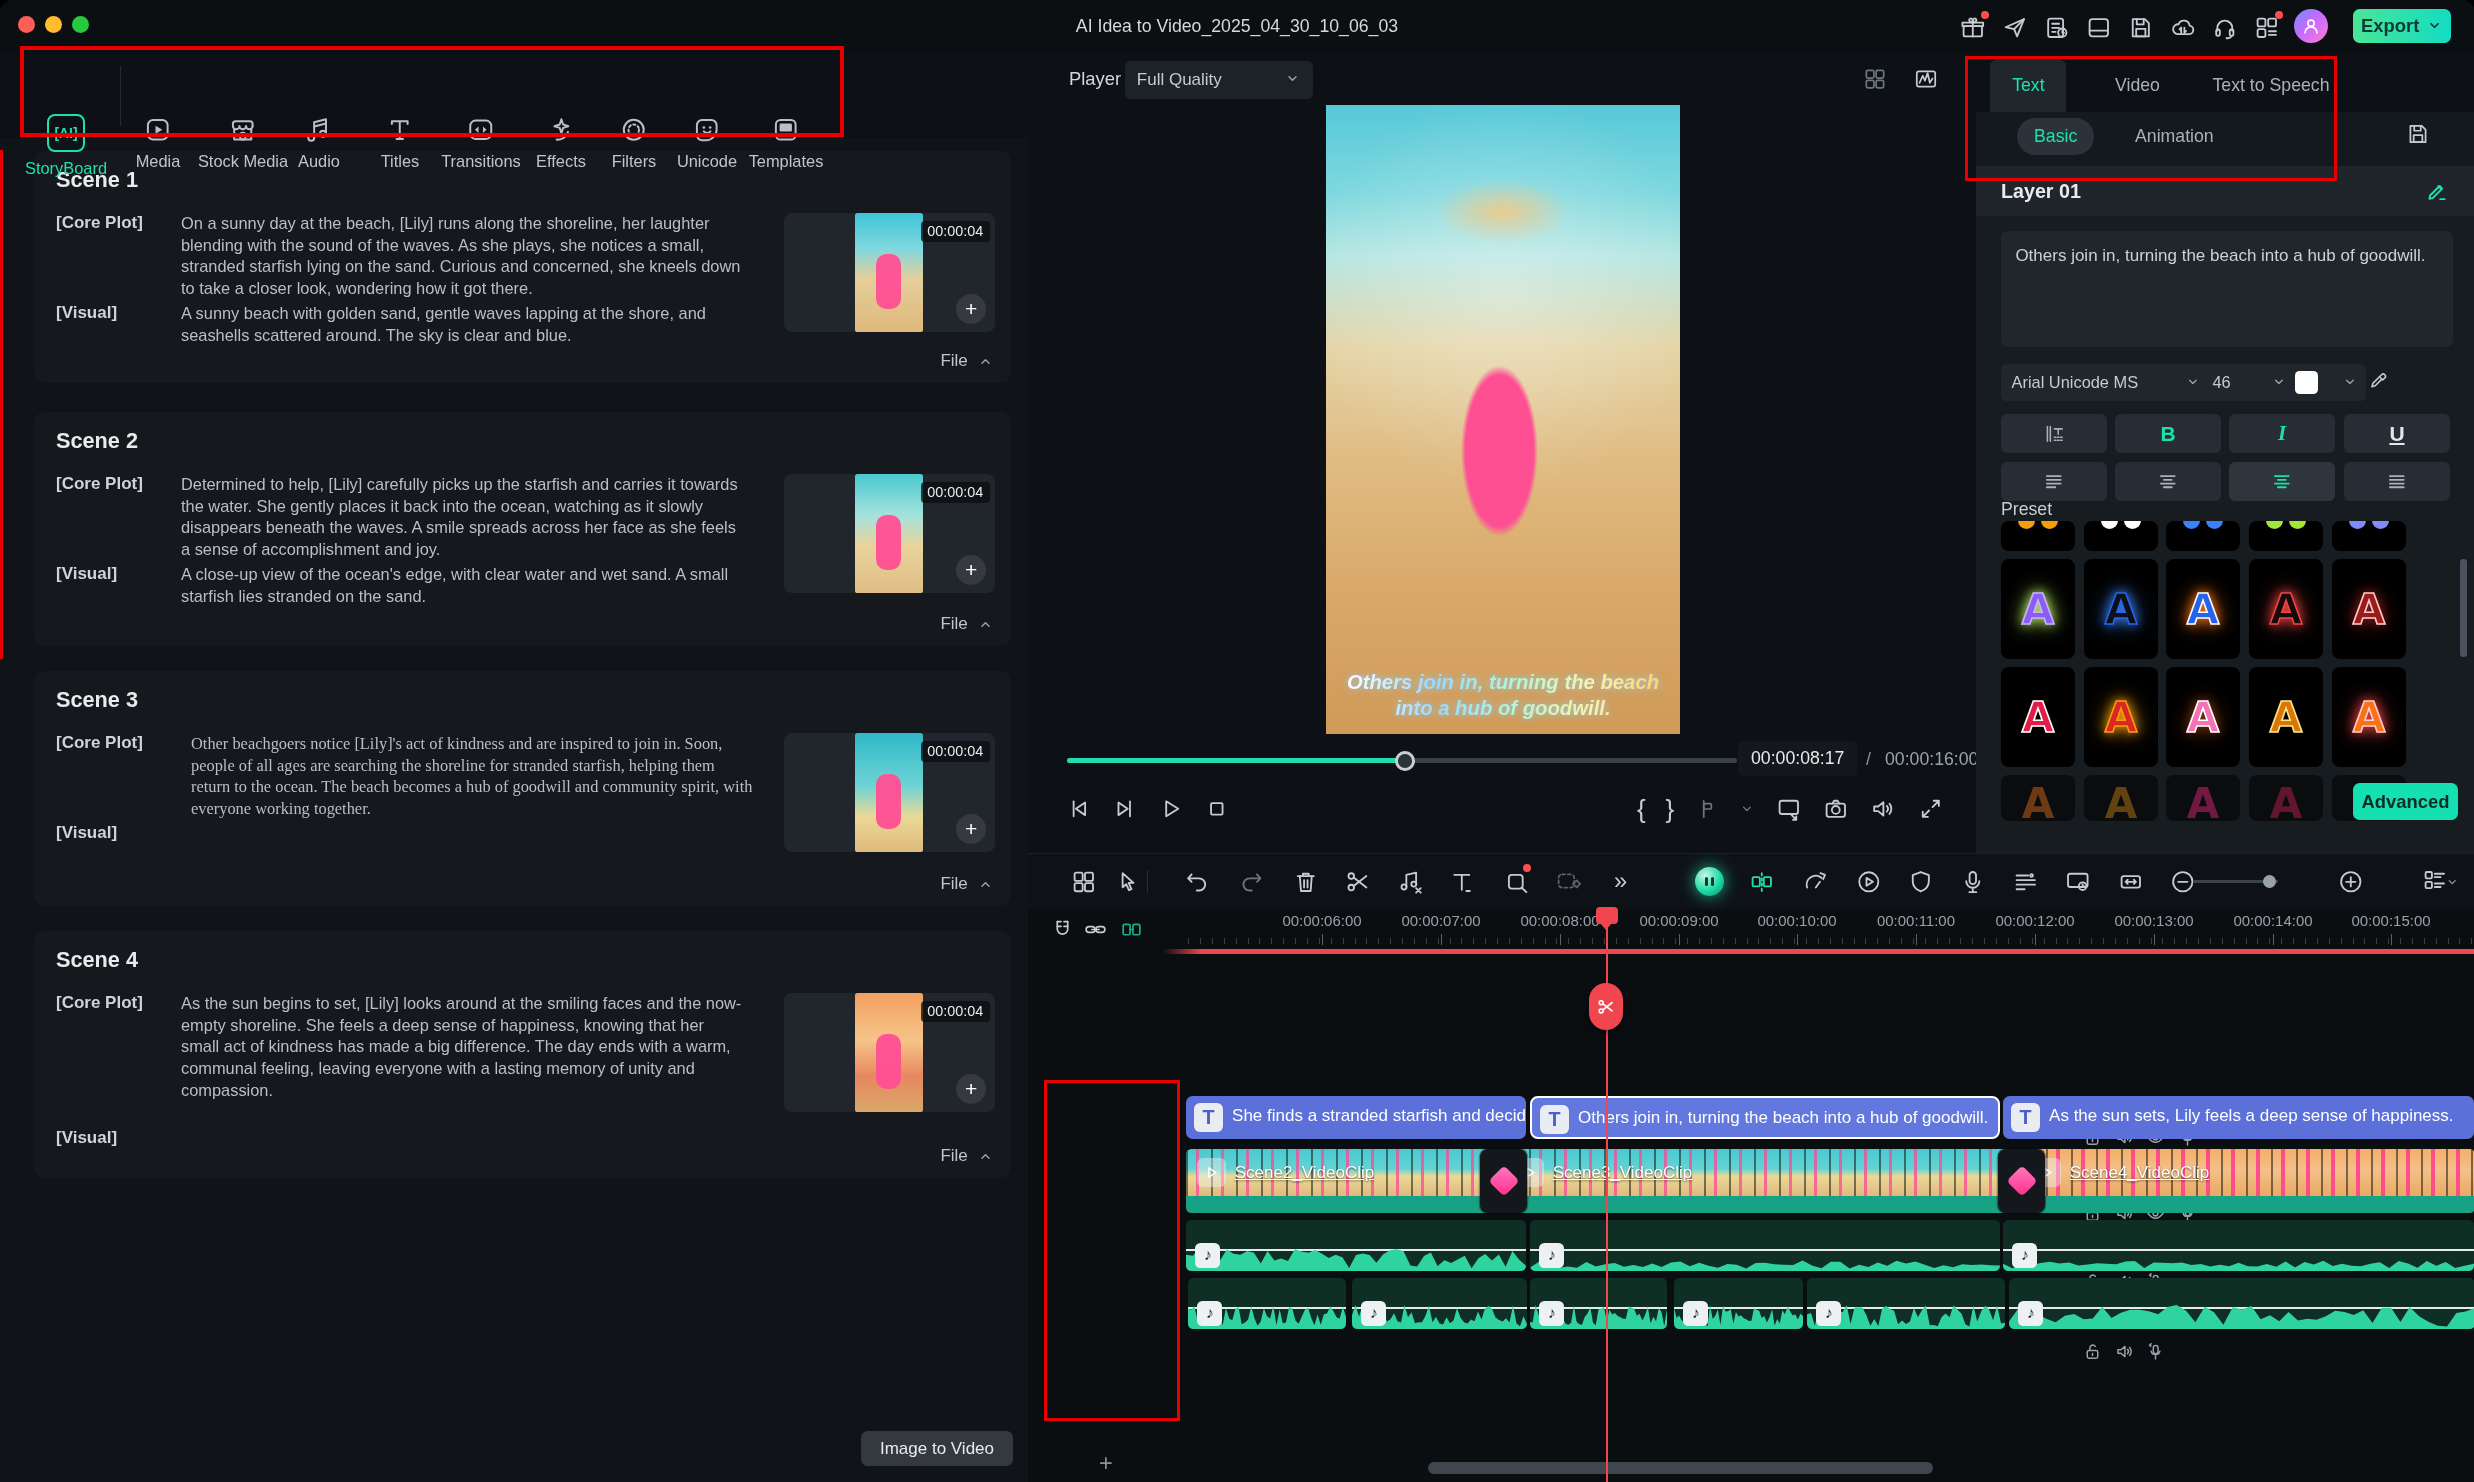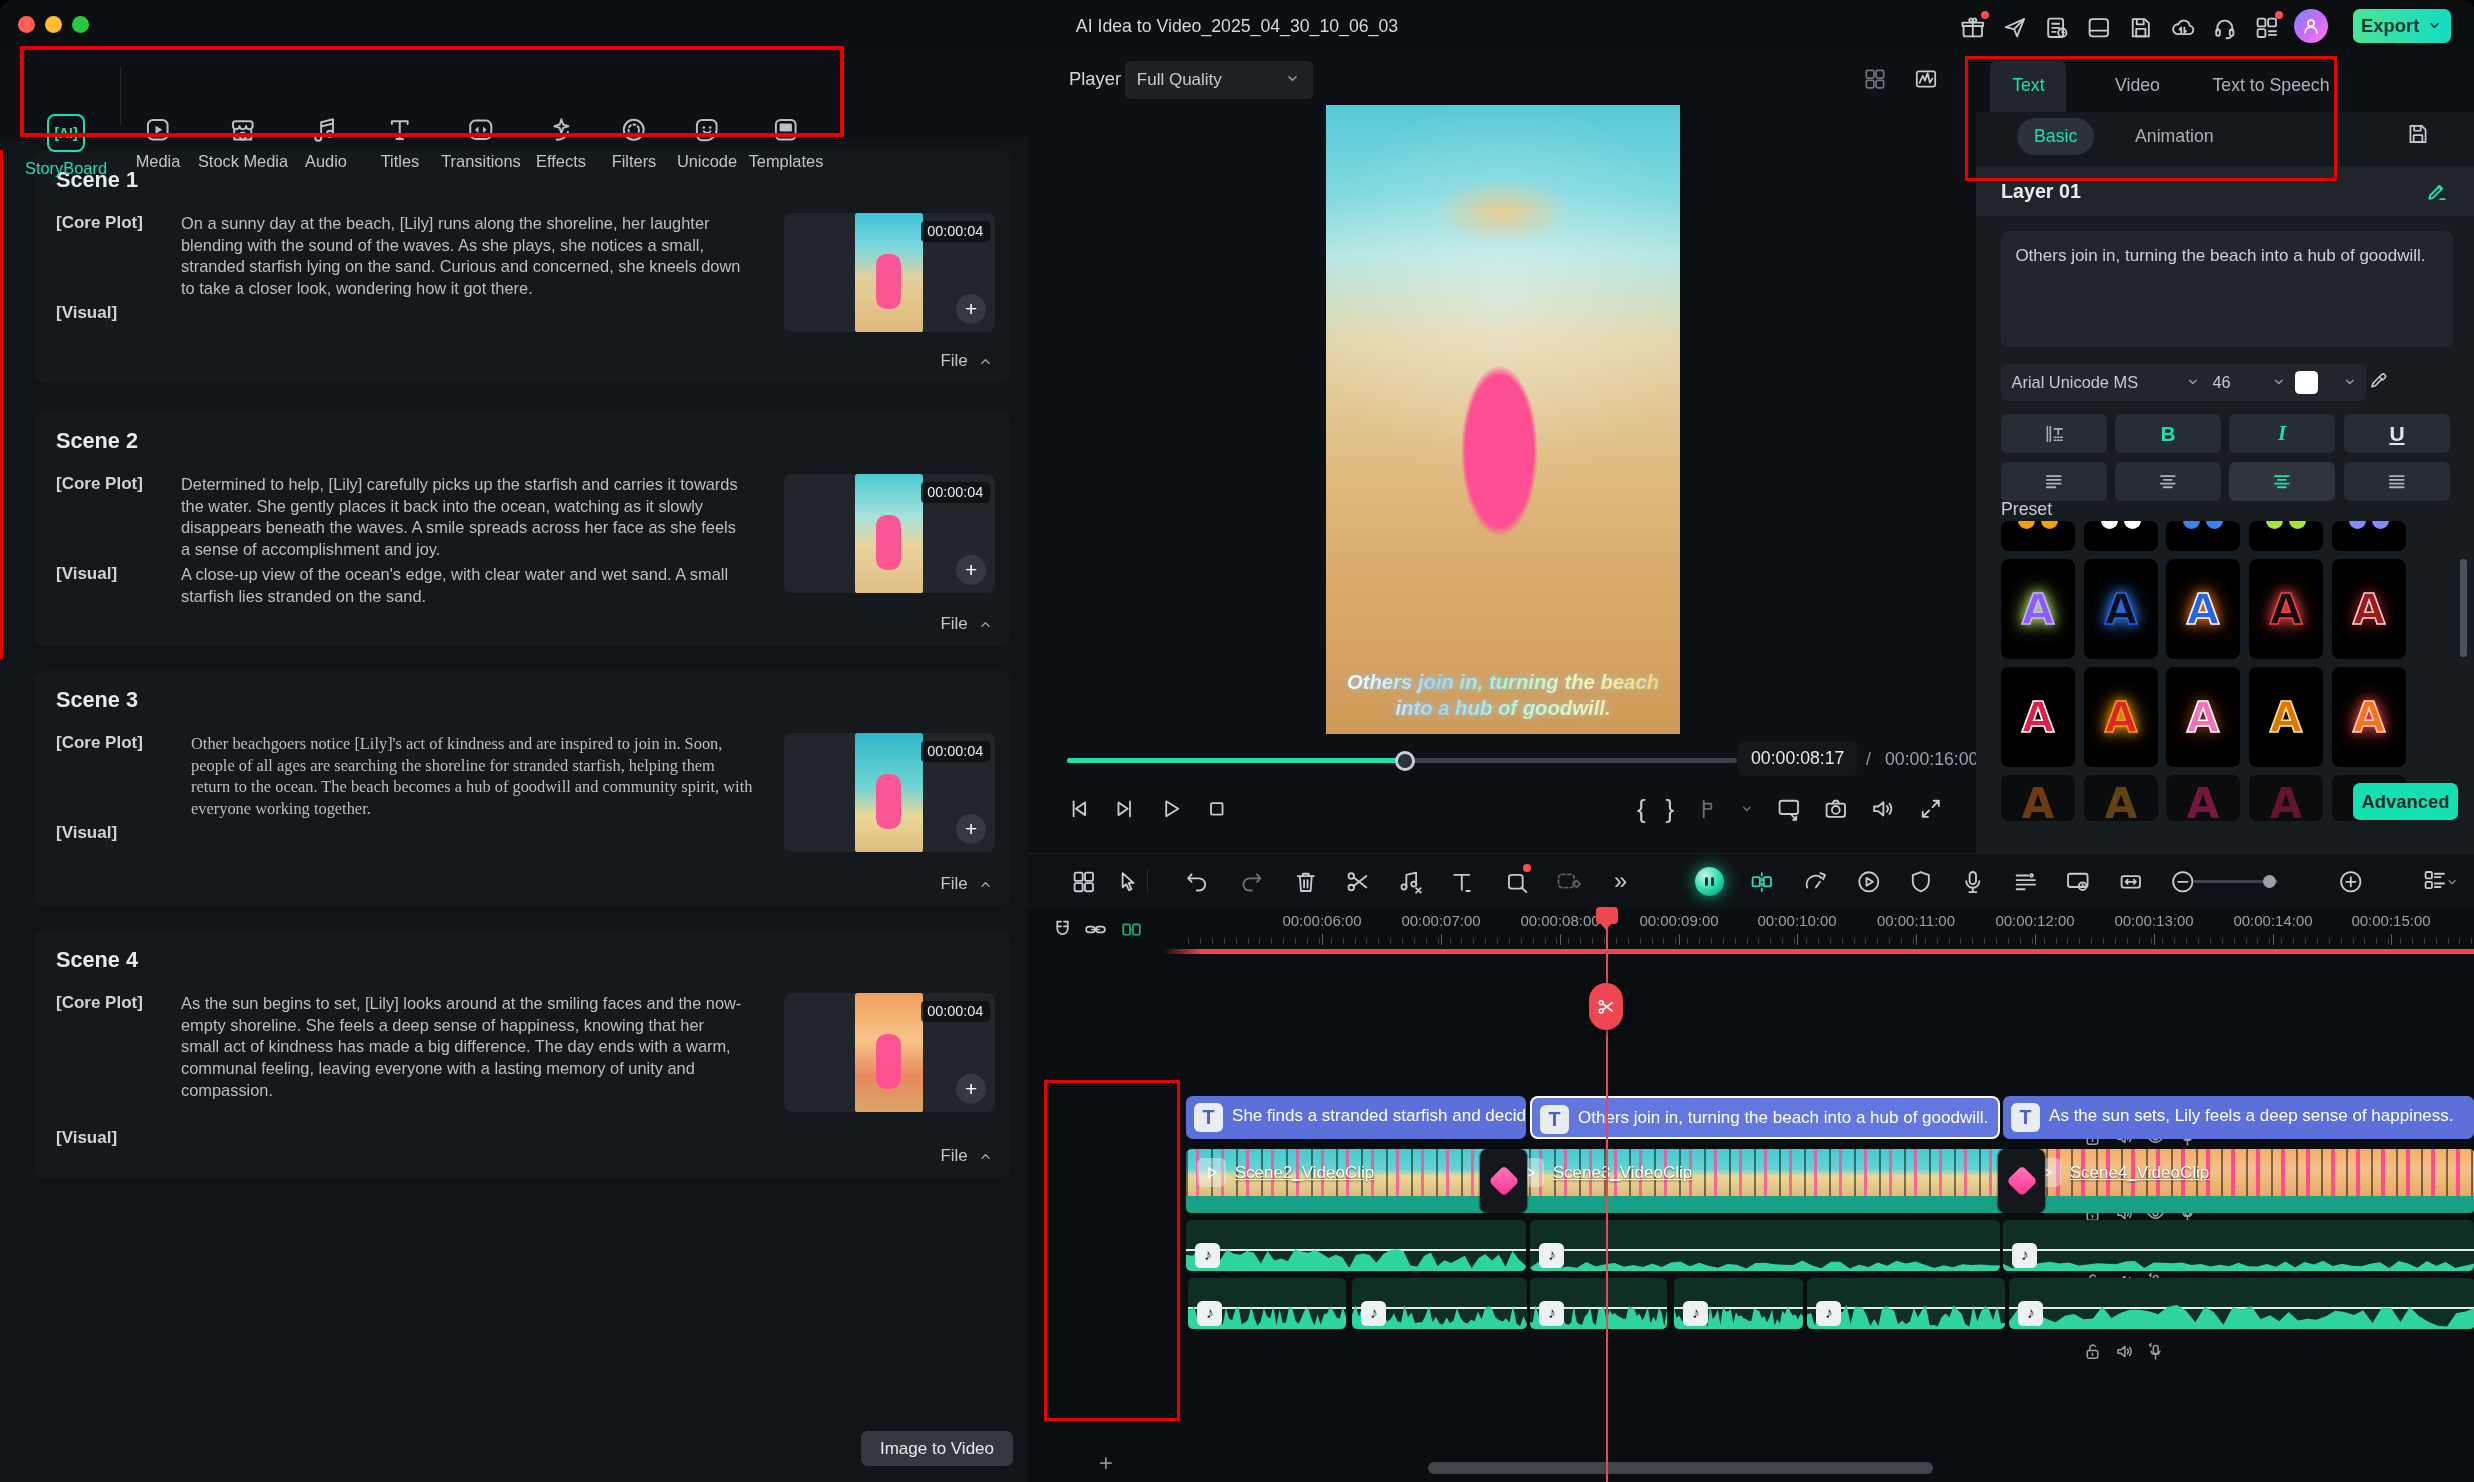--- a/index.html
+++ b/index.html
@@ -157,20 +157,21 @@
   <div class="abs panel-left" style="left:0;top:54px;width:1028px;height:1428px;">
     <div class="abs" style="left:0;top:0;width:1028px;height:84px;background:#0d1116;"></div>
     <div id="lt-items"></div>
     <div class="abs" style="left:120px;top:11.8px;width:1.3px;height:60px;background:#262c31;"></div>
     <div id="scene-cards">
         <div class="abs card" style="left: 34px; top: 97px; width: 977px; height: 232px;">
           <div class="abs scene-title" style="left: 22px; top: 15.8px;">Scene 1</div>
           <div class="abs lbl" style="left: 22px; top: 62px;">[Core Plot]</div>
           <div class="abs para" style="left: 147px; top: 62px; width: 565px;">On a sunny day at the beach, [Lily] runs along the shoreline, her laughter blending with the sound of the waves. As she plays, she notices a small, stranded starfish lying on the sand. Curious and concerned, she kneels down to take a closer look, wondering how it got there.</div>
           <div class="abs lbl" style="left: 22px; top: 152px;">[Visual]</div>
+          <div class="abs para" style="left: 147px; top: 152px; width: 565px;">A sunny beach with golden sand, gentle waves lapping at the shore, and seashells scattered around. The sky is clear and blue.</div>
           <div class="thumb">
             <div class="thumb-img" style="background: linear-gradient(rgb(63, 196, 216) 0%, rgb(127, 216, 222) 30%, rgb(228, 207, 154) 55%, rgb(223, 184, 123) 100%);">
               <div class="abs" style="left: 21px; top: 41px; width: 25px; height: 55px; border-radius: 10.5px; background: rgb(255, 79, 147); opacity: 0.95;"></div>
             </div>
             <div class="dur">00:00:04</div>
             <div class="plus">+</div>
           </div>
           <div class="filerow">
             <span>File</span>
             <span class="ic">
@@ -266,21 +267,21 @@
         <span class="ic">
           <svg width="31.5" height="31.5" viewBox="0 0 24 24" fill="none" stroke="#b9bfc5" stroke-width="1.5" stroke-linecap="round" stroke-linejoin="round" style="color:#b9bfc5">
             <path d="M4.5 9.2V7.5a2 2 0 0 1 2-2h11a2 2 0 0 1 2 2v1.7"></path>
             <path d="M4.5 9.2a2.5 2.5 0 0 0 5 0 2.5 2.5 0 0 0 5 0 2.5 2.5 0 0 0 5 0"></path>
             <path d="M5.5 11.5v8h13v-8"></path>
             <rect x="10" y="14.2" width="4" height="5.3" rx="1.8"></rect>
           </svg>
         </span>
         <span class="cap">Stock Media</span>
       </div>
-      <div class="tbitem" style="left: 326px;">
+      <div class="tbitem" style="left: 319px;">
         <span class="ic">
           <svg width="31.5" height="31.5" viewBox="0 0 24 24" fill="none" stroke="#b9bfc5" stroke-width="1.5" stroke-linecap="round" stroke-linejoin="round" style="color:#b9bfc5">
             <path d="M8.5 18V6.3l9-2.3v11"></path>
             <path d="M8.5 9.5l9-2.3"></path>
             <circle cx="6.3" cy="18" r="2.3"></circle>
             <circle cx="15.2" cy="15" r="2.3"></circle>
           </svg>
         </span>
         <span class="cap">Audio</span>
       </div>

